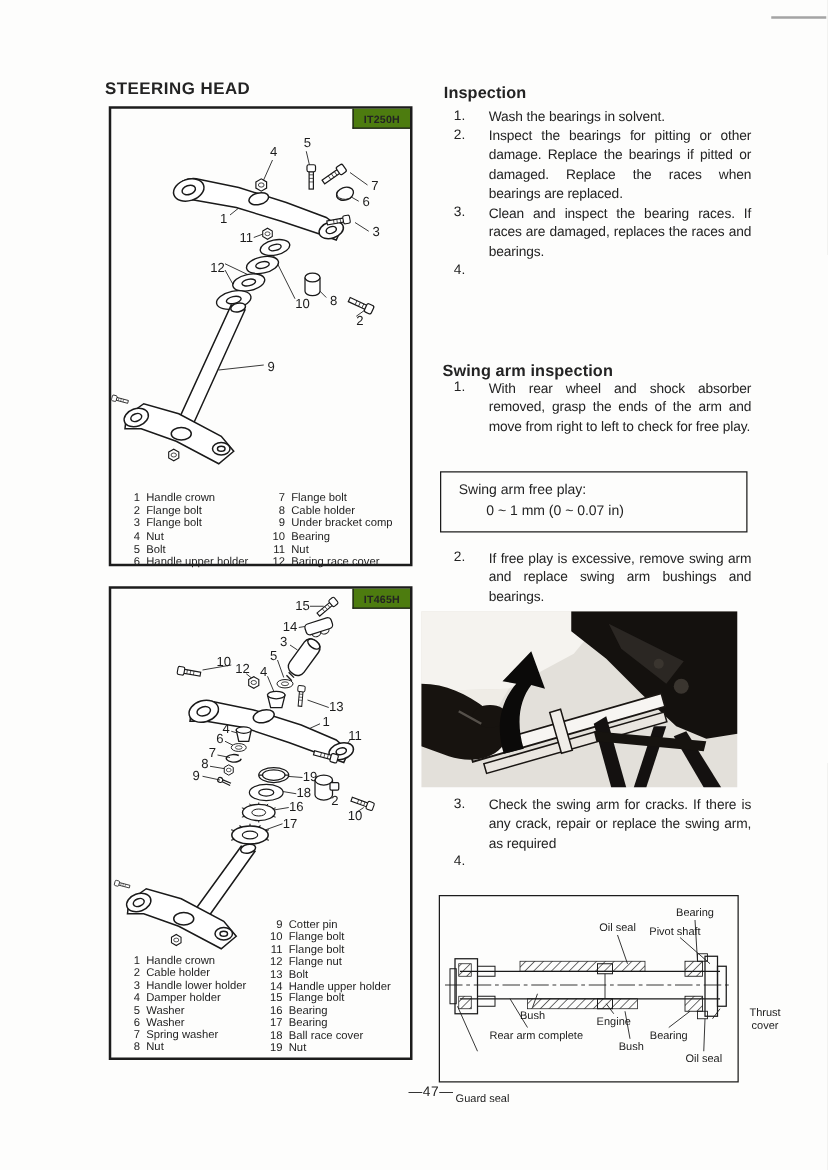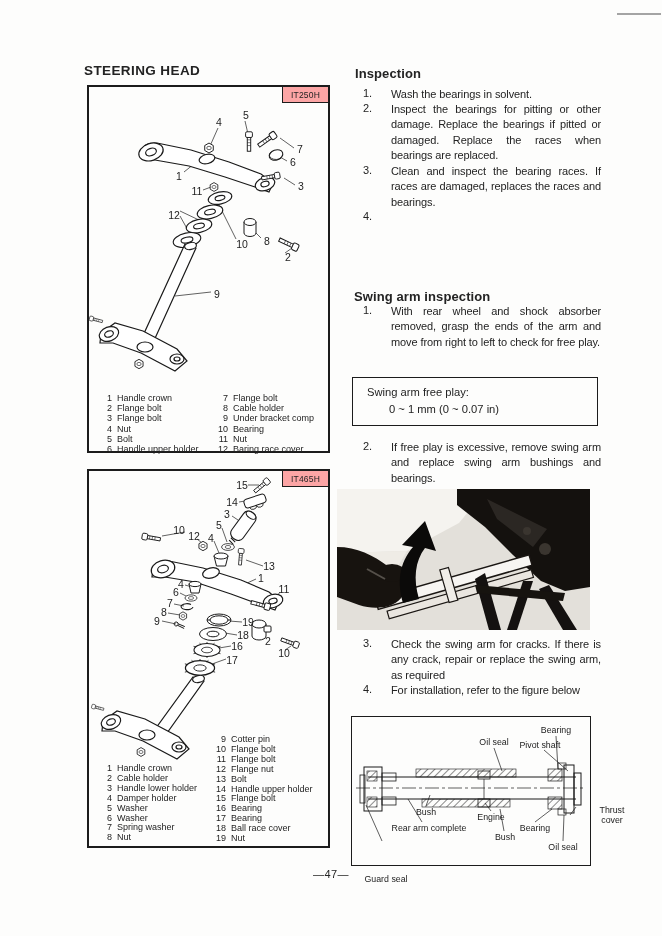--- a/index.html
+++ b/index.html
@@ -4,40 +4,40 @@
 <style>
 *{margin:0;padding:0;box-sizing:border-box}
 html,body{background:#e9e9e7}
 body{width:662px;height:936px}
 .page{position:relative;width:662px;height:936px;background:#fdfdfc;font-family:"Liberation Sans",sans-serif;color:#232323;overflow:hidden}
 .artifact{position:absolute;left:617px;top:13px;width:44px;height:2px;background:#8d8d8d;opacity:.8}
 .title{position:absolute;left:84px;top:63px;font-size:13.5px;font-weight:700;letter-spacing:.4px}
 .figbox{position:absolute;left:87px;width:243px;border:2px solid #1c1c1c;background:#fdfdfc}
 #fig1{top:85px;height:368px}
 #fig2{top:469px;height:379px}
-.figtag{position:absolute;top:0;right:0;width:46px;height:16px;border-left:1.5px solid #1c1c1c;border-bottom:1.5px solid #1c1c1c;font-size:8.5px;font-weight:400;text-align:center;line-height:16px;letter-spacing:.2px;background:#fca5a5;z-index:3}
+.figtag{position:absolute;top:0;right:0;width:46px;height:16px;border-left:1.5px solid #1c1c1c;border-bottom:1.5px solid #1c1c1c;font-size:8.5px;font-weight:700;text-align:center;line-height:16px;letter-spacing:.2px;background:#4d7c0f;z-index:3}
 .figsvg{position:absolute;left:0;top:0}
 .callouts{position:absolute;left:0;top:0;right:0;bottom:0;z-index:2}
 .callout{position:absolute;font-size:10.5px;color:#1c1c1c;transform:translate(-50%,-50%);line-height:1}
 .plist{position:absolute;font-size:9px;line-height:10.2px;white-space:nowrap;z-index:2}
 #fig2 .plist{line-height:9.9px}
 .prow .pnum{display:inline-block;width:13px;text-align:right;margin-right:5px}
 .rcol{position:absolute;left:352px;top:0;width:248px;height:936px}
 .rh{position:absolute;left:3px;font-size:13px;font-weight:700;letter-spacing:.1px}
 .li{position:absolute;left:0;width:248px}
 .linum{position:absolute;left:11px;top:0;font-size:11px}
 .lbody{margin-left:39px;width:210px;font-size:11px;line-height:15.4px;text-align:justify;letter-spacing:-.1px}
 .specbox{position:absolute;left:0;top:377px;width:246px;height:49px;border:1.5px solid #1c1c1c;padding:6px 0 12px 14px;font-size:11.2px;line-height:16.5px;background:#fdfdfc}
 .specval{padding-left:22px}
 .photo{position:absolute;left:-15px;top:489px;width:253px;height:141px}
 .figbox3{position:absolute;left:-1px;top:716px;width:240px;height:150px;border:1.5px solid #1c1c1c;background:#fdfdfc}
 .f3labels{position:absolute;left:0;top:0;right:0;bottom:0}
 .f3label{position:absolute;font-size:8.8px;transform:translate(-50%,-50%);white-space:nowrap;text-align:center;line-height:1.15;color:#1c1c1c}
 .f3label.wrap{white-space:normal}
-.pageno{position:absolute;left:299px;top:868px;width:64px;text-align:center;font-size:11px;letter-spacing:.5px}
+.pageno{position:absolute;left:299px;top:868px;width:64px;text-align:right;font-size:11px;letter-spacing:.5px}
 </style>
 </head>
 <body>
 
 <svg width="0" height="0" style="position:absolute" aria-hidden="true">
   <defs>
     <g id="boltg">
       <rect x="0" y="-1.8" width="15" height="3.6" fill="#fff" stroke="#1a1a1a" stroke-width="1"></rect>
       <line x1="3" y1="-1.8" x2="3" y2="1.8" stroke="#1a1a1a" stroke-width="0.6"></line>
       <line x1="6" y1="-1.8" x2="6" y2="1.8" stroke="#1a1a1a" stroke-width="0.6"></line>
@@ -351,21 +351,20 @@
         <div class="li" style="top: 440px;">
           <span class="linum">2.</span>
           <div class="lbody">If free play is excessive, remove swing arm and replace swing arm bushings and bearings.</div>
         </div>
         <div class="li" style="top: 637px;">
           <span class="linum">3.</span>
           <div class="lbody">Check the swing arm for cracks. If there is any crack, repair or replace the swing arm, as required</div>
         </div>
         <div class="li" style="top: 683px;">
           <span class="linum">4.</span>
-          <div class="lbody">For installation, refer to the figure below</div>
         </div>
       </div>
 
     <div class="specbox">
       <div>Swing arm free play:</div>
       <div class="specval">0 ~ 1 mm (0 ~ 0.07 in)</div>
     </div>
 
     <div class="photo">
       <svg viewBox="0 0 253 141" width="253" height="141">

